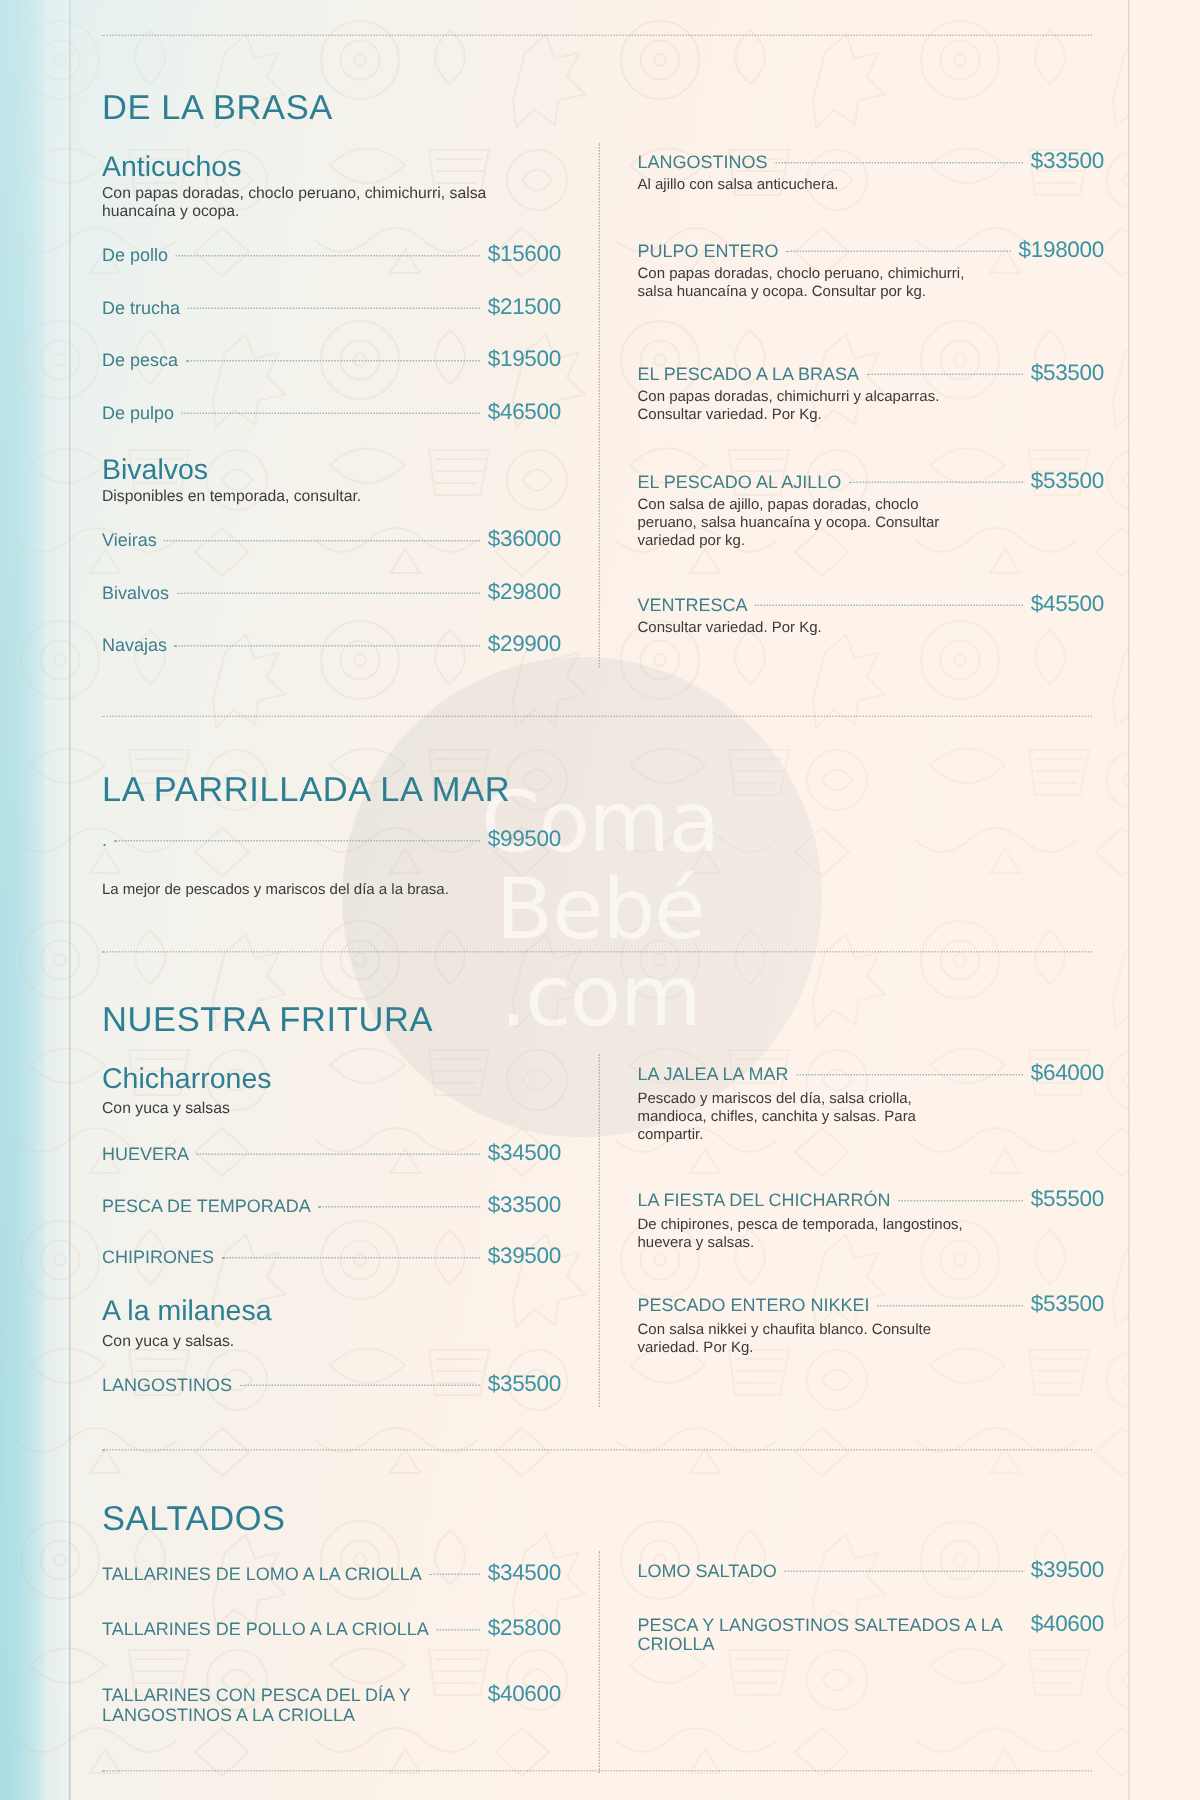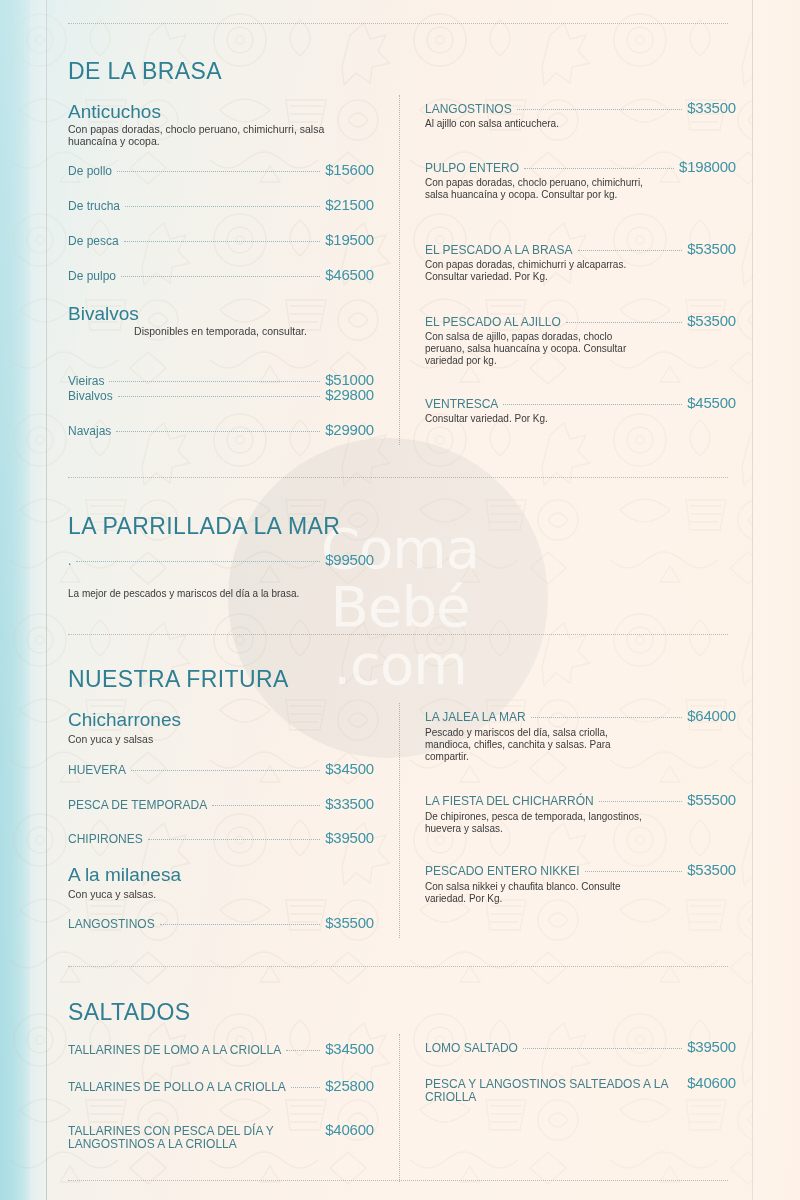--- a/index.html
+++ b/index.html
@@ -272,26 +272,26 @@
       <span class="dots"></span>
       <span class="pr">$19500</span>
     </div>
     <div class="item" style="left:68px; top:266px;">
       <span class="nm title-case">De pulpo</span>
       <span class="dots"></span>
       <span class="pr">$46500</span>
     </div>
 
     <div class="group-title" style="left:68px; top:303px;">Bivalvos</div>
-    <div class="group-sub" style="left:68px; top:325px; width:305px;text-align:center;">Disponibles en temporada, consultar.</div>
-
-    <div class="item" style="left:68px; top:371px;">
+    <div class="group-sub" style="left:68px; top:325px; width:305px;">Disponibles en temporada, consultar.</div>
+
+    <div class="item" style="left:68px; top:351px;">
       <span class="nm title-case">Vieiras</span>
       <span class="dots"></span>
-      <span class="pr">$51000</span>
+      <span class="pr">$36000</span>
     </div>
     <div class="item" style="left:68px; top:386px;">
       <span class="nm title-case">Bivalvos</span>
       <span class="dots"></span>
       <span class="pr">$29800</span>
     </div>
     <div class="item" style="left:68px; top:421px;">
       <span class="nm title-case">Navajas</span>
       <span class="dots"></span>
       <span class="pr">$29900</span>

